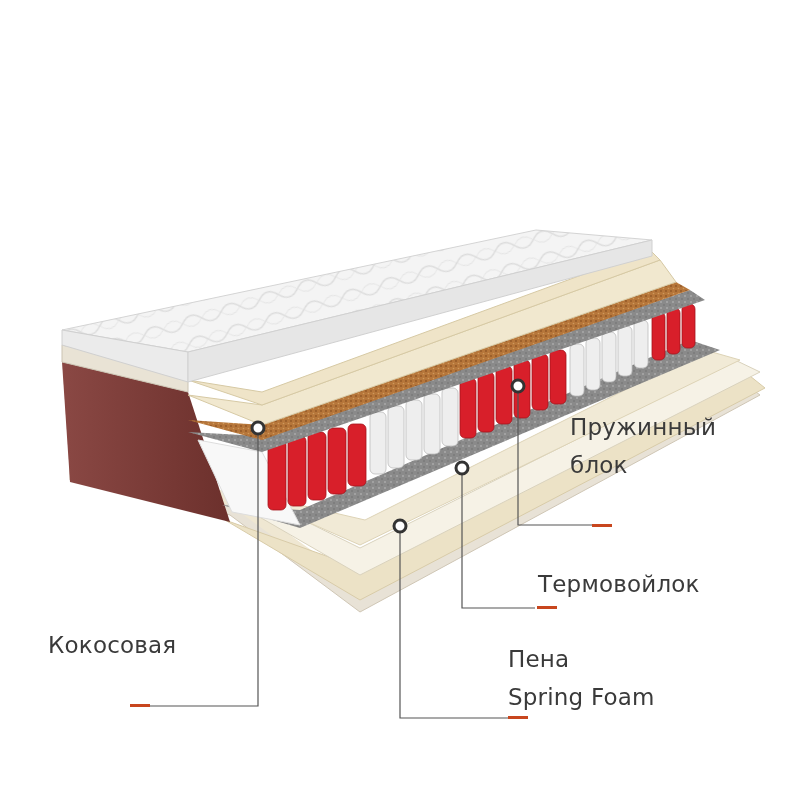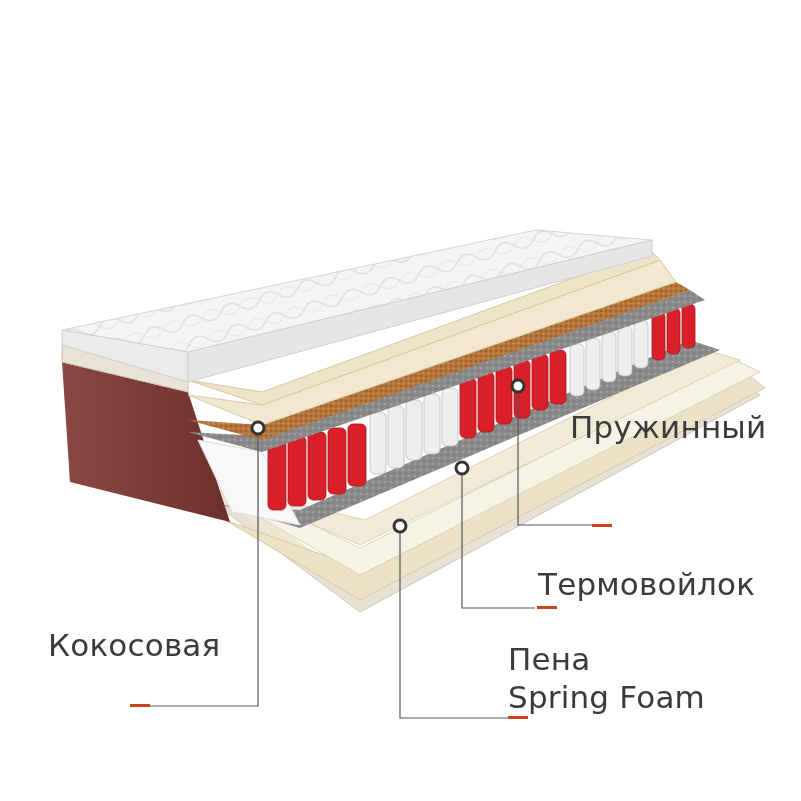--- a/index.html
+++ b/index.html
@@ -1,18 +1,18 @@
 <!DOCTYPE html>
 <html><head>
 <meta charset="utf-8">
 <style>
   html, body { margin:0; padding:0; background:#ffffff; }
   body { width:801px; height:801px; position:relative; overflow:hidden; font-family:"DejaVu Sans", "Liberation Sans", sans-serif; }
   #stage { position:absolute; left:0; top:0; width:801px; height:801px; }
-  .label { position:absolute; color:#3a3a3a; font-size:31px; line-height:38px; letter-spacing:0.2px; white-space:nowrap; }
+  .label { position:absolute; color:#3a3a3a; font-size:23px; line-height:38px; letter-spacing:0.2px; white-space:nowrap; }
   .accent { position:absolute; height:3px; background:#c8461e; }
 </style>
 </head>
 <body>
 
 <div id="stage">
   <svg width="801" height="801" viewBox="0 0 801 801">
     <defs>
       <pattern id="quilt" width="40" height="22" patternUnits="userSpaceOnUse" patternTransform="rotate(-17)">
         <rect width="40" height="22" fill="#f4f4f4"></rect>
@@ -126,20 +126,21 @@
     </g>
   </svg>
 
   <div class="label" style="left:48px; top:626px;">
     <div>Кокосовая</div>
   </div>
   <div class="accent" style="left:130px; top:704px; width:20px;"></div>
 
   <div class="label" style="left:570px; top:408px;">
     <div>Пружинный</div>
+    <div>блок</div>
   </div>
   <div class="accent" style="left:592px; top:524px; width:20px;"></div>
 
   <div class="label" style="left:538px; top:565px;">
     <div>Термовойлок</div>
   </div>
   <div class="accent" style="left:537px; top:606px; width:20px;"></div>
 
   <div class="label" style="left:508px; top:640px;">
     <div>Пена</div>

